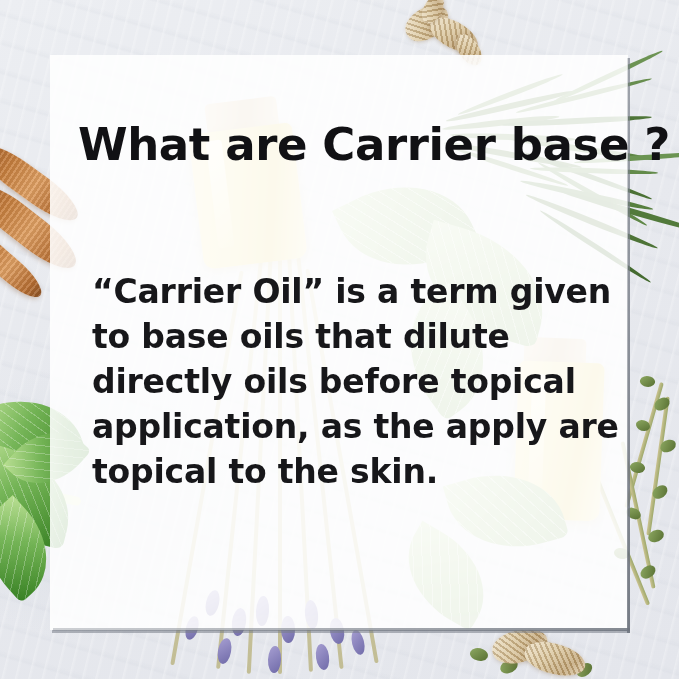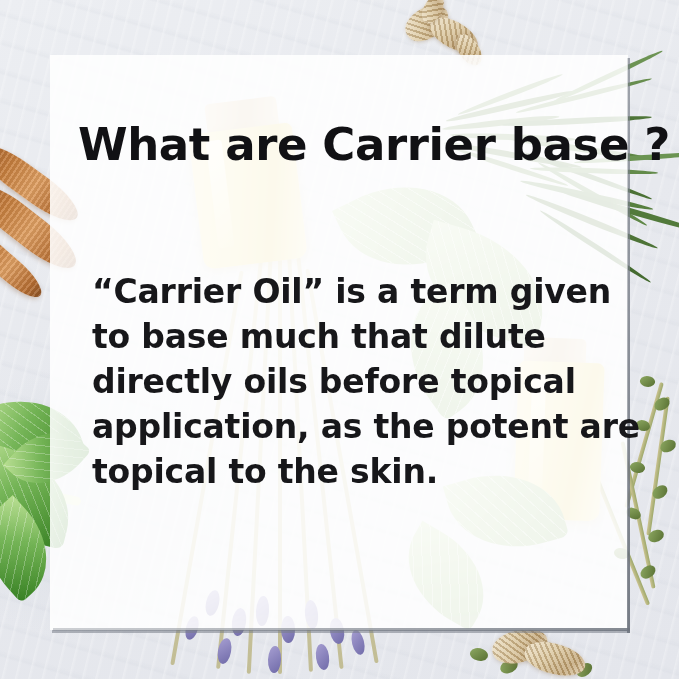--- a/index.html
+++ b/index.html
@@ -330,20 +330,20 @@
   </div>
 
   <div class="card"></div>
   <div class="card-edge-right"></div>
   <div class="card-edge-bottom"></div>
 
   <div class="text-layer">
     <h1 class="heading">What are Carrier base ?</h1>
     <p class="body-copy">
       <span class="line">“Carrier Oil” is a term given</span>
-      <span class="line">to base much that dilute</span>
+      <span class="line">to base oils that dilute</span>
       <span class="line">directly oils before topical</span>
-      <span class="line">application, as the potent are</span>
+      <span class="line">application, as the apply are</span>
       <span class="line">topical to the skin.</span>
     </p>
   </div>
 
 </div>
 
 </body></html>

